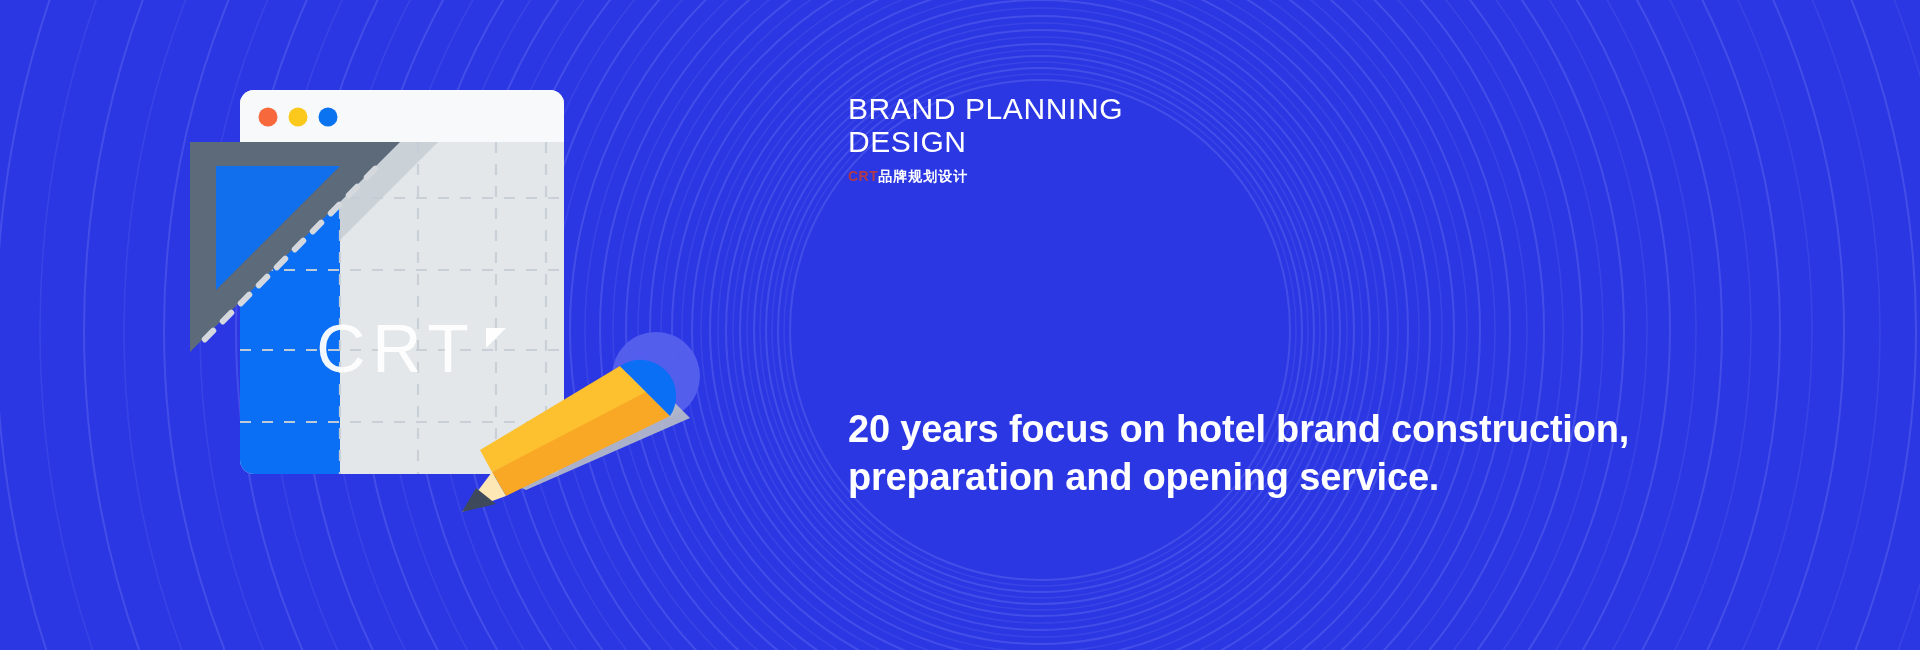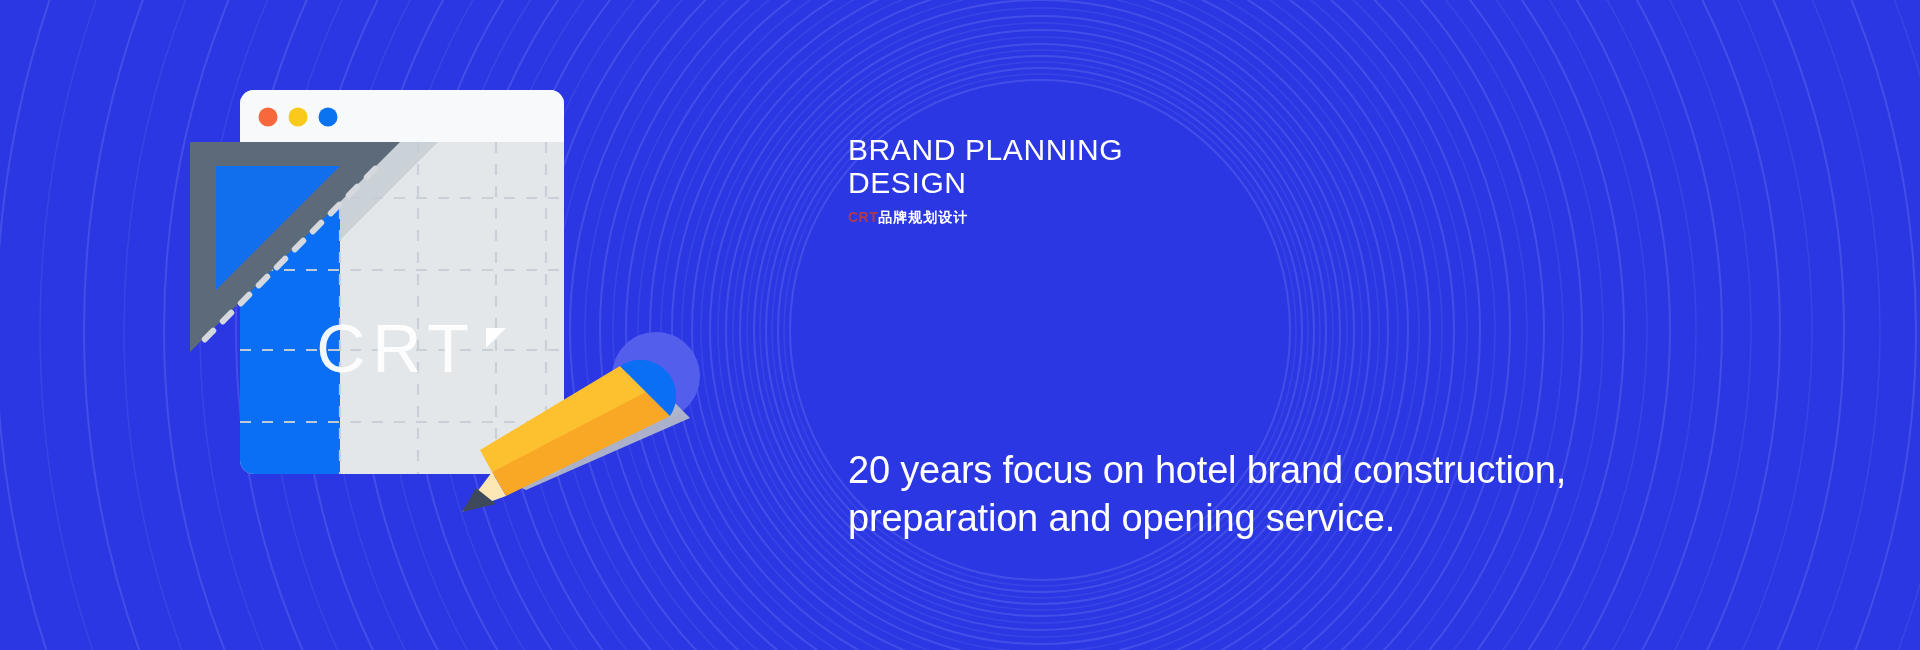--- a/index.html
+++ b/index.html
@@ -31,21 +31,21 @@
     position:absolute;
     left:190px; top:60px;
     width:520px; height:470px;
   }
   .illo-svg { width:100%; height:100%; display:block; overflow:visible; }
 
   
   .text-col {
     position:absolute;
     left:848px; top:0;
-    width:1000px; height:544px;margin-top:41px;
+    width:1000px; height:544px;
   }
 
   .eyebrow {
     position:absolute;
     left:0; top:92px;
     width:420px;
   }
   .eyebrow-en {
     font-size:30px;
     line-height:33px;
@@ -69,21 +69,21 @@
 
   .headline {
     position:absolute;
     left:0; top:405px;
     width:820px;
   }
   .headline-en {
     font-size:38px;
     line-height:48px;
     color:#ffffff;
-    font-weight:400;
+    font-weight:700;
     letter-spacing:-0.2px;
   }
   .headline-cn {
     margin-top:12px;
     font-size:40px;
     line-height:50px;
     color:#ffffff;
     font-weight:400;
     letter-spacing:0.5px;
   }

